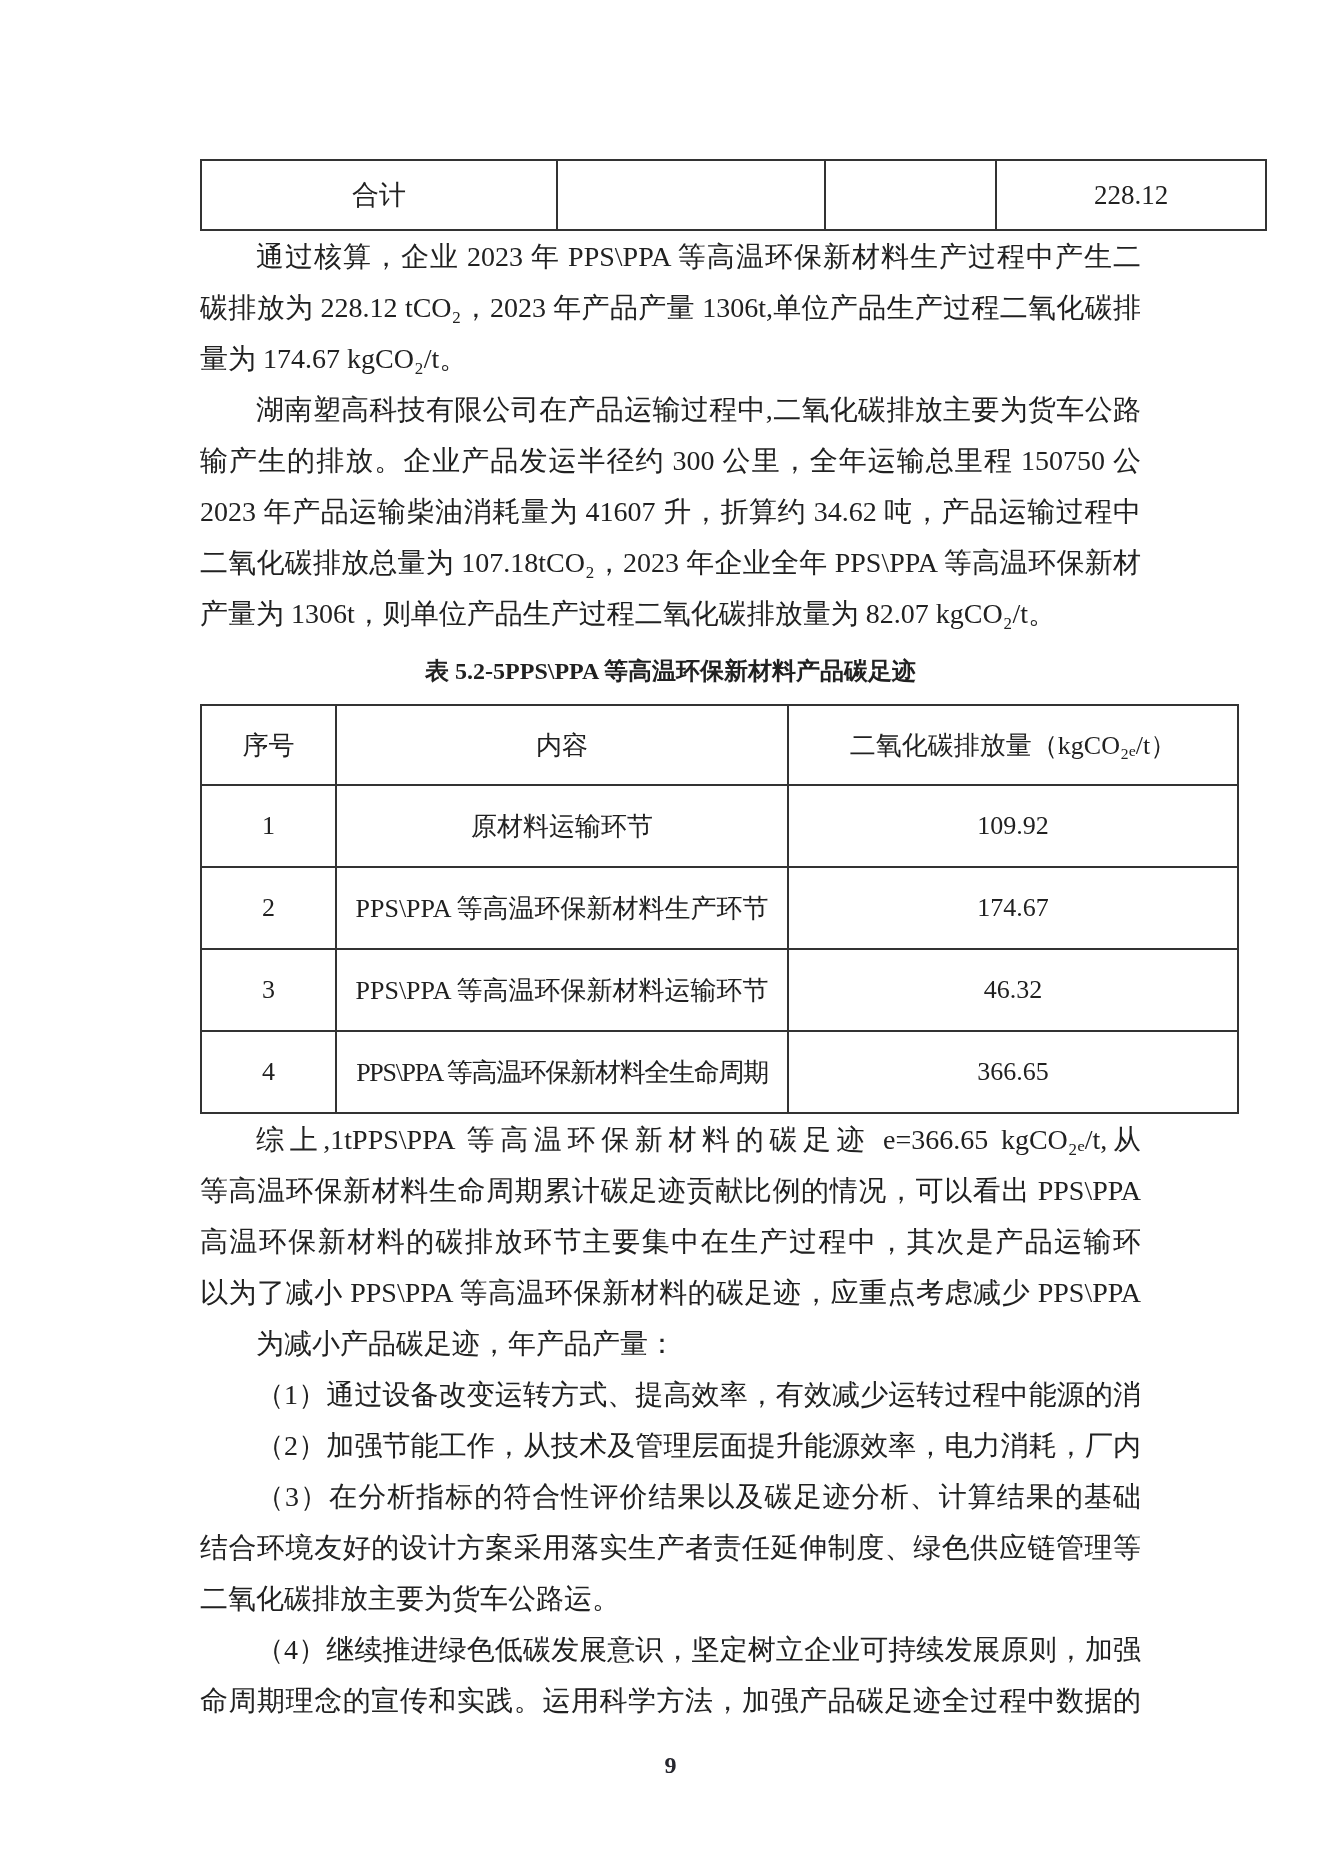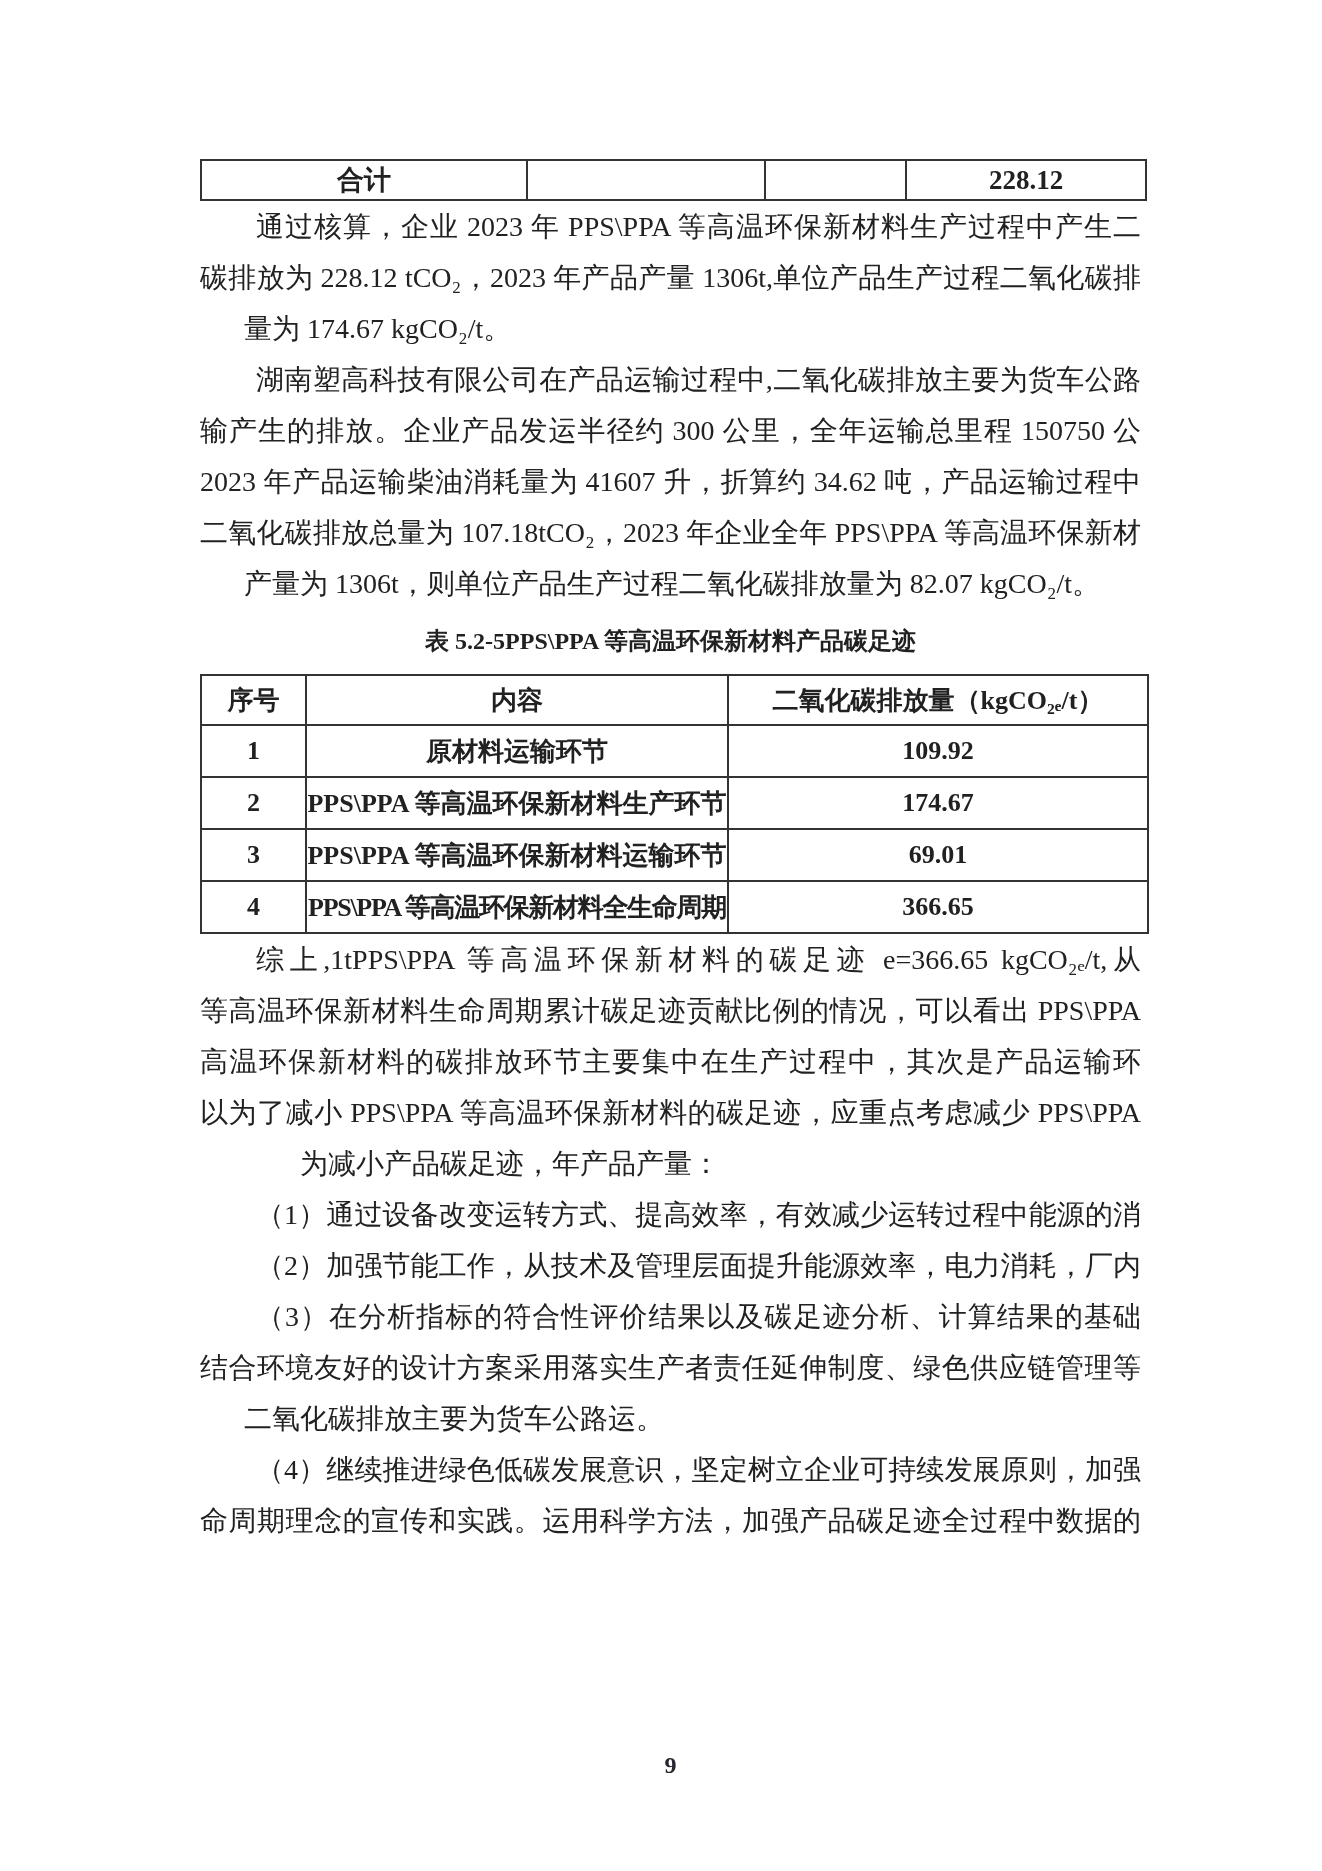--- a/index.html
+++ b/index.html
@@ -1,26 +1,26 @@
 <!DOCTYPE html>
 <html><head>
 <meta charset="utf-8">
 <style>
   html,body{margin:0;padding:0;background:#ffffff;}
   .page{position:relative;width:1322px;height:1871px;background:#ffffff;overflow:hidden;
         font-family:"Liberation Serif","DejaVu Serif",serif;color:#212121;}
   .content{position:absolute;left:200px;top:159px;width:941px;font-size:28px;}
   
   table{border-collapse:collapse;table-layout:fixed;}
-  td,th{border:2px solid #333333;padding:0;font-weight:bold;text-align:center;vertical-align:middle;
+  td,th{border:2px solid #333333;padding:15px;font-weight:normal;text-align:center;vertical-align:middle;
         overflow:hidden;}
   .toptbl{width:937px;}
   .toptbl td{height:38px;font-size:27px;}
   
-  .ln{height:51px;line-height:51px;white-space:nowrap;margin-left:44px;}
+  .ln{height:51px;line-height:51px;white-space:nowrap;}
   .jf{text-align:justify;text-align-last:justify;white-space:normal;height:51px;line-height:51px;overflow:hidden;}
   .ind{text-indent:56px;}
   .tbl-title{height:65px;line-height:65px;text-align:center;font-weight:bold;font-size:24px;}
   
   .maintbl{width:941px;}
   .maintbl td{font-size:26px;}
   .maintbl .hrow td{height:48px;}
   .maintbl .drow td{height:50px;}
   .c-idx{width:103px;}
   .c-content{width:420px;white-space:nowrap;}
@@ -76,21 +76,21 @@
         <td class="c-val">109.92</td>
       </tr>
       <tr class="drow">
         <td class="c-idx">2</td>
         <td class="c-content">PPS\PPA 等高温环保新材料生产环节</td>
         <td class="c-val">174.67</td>
       </tr>
       <tr class="drow">
         <td class="c-idx">3</td>
         <td class="c-content">PPS\PPA 等高温环保新材料运输环节</td>
-        <td class="c-val">69.01</td>
+        <td class="c-val">46.32</td>
       </tr>
       <tr class="drow">
         <td class="c-idx">4</td>
         <td class="c-content tight">PPS\PPA 等高温环保新材料全生命周期</td>
         <td class="c-val">366.65</td>
       </tr>
     </tbody>
       </table>
 
     <div>

